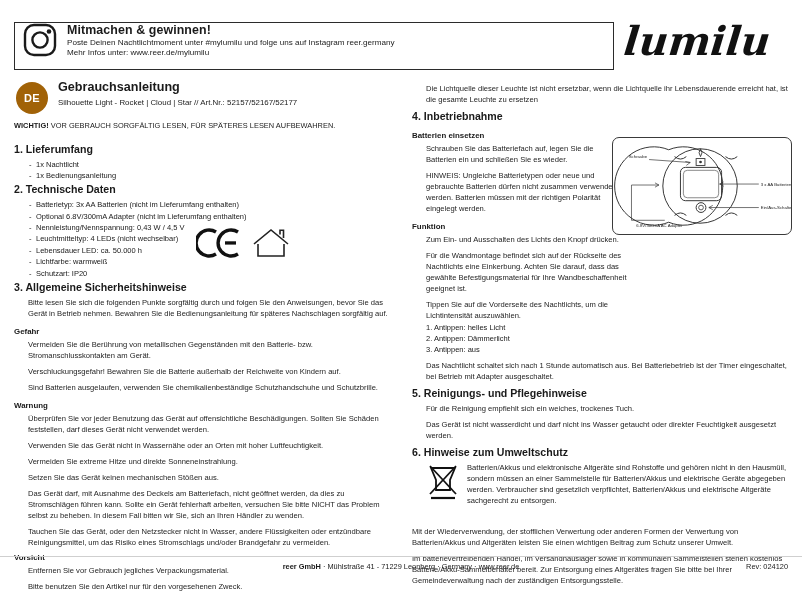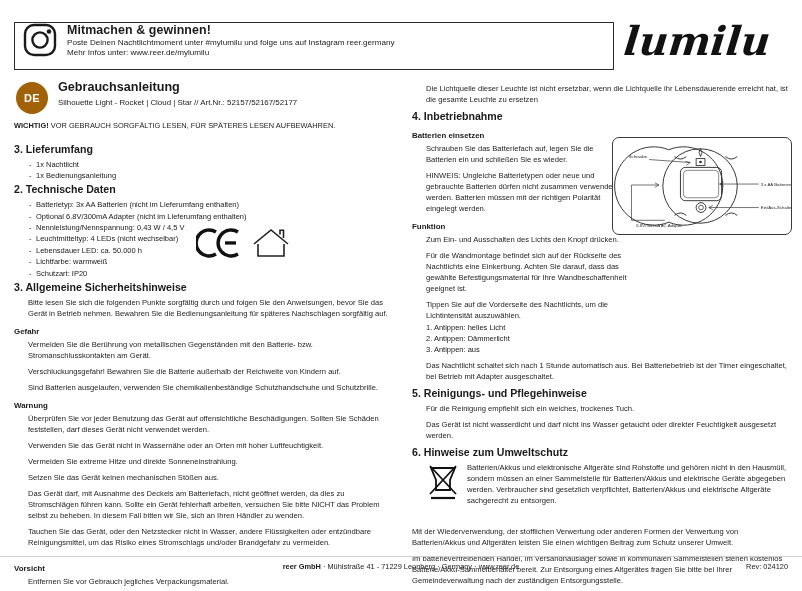--- a/index.html
+++ b/index.html
@@ -45,21 +45,21 @@
   
   .col{position:absolute;top:143px;width:376px;}
   .col-left{left:14px;}
   .col-right{left:412px;top:83px;}
 
   h2.sec{
     font-size:10.6px;font-weight:bold;margin:0 0 3px 0;line-height:1.2;
   }
   .sec-gap{margin-top:11px;}
   h3.sub{font-size:7.9px;font-weight:bold;margin:8px 0 3px 0;}
-  h3.sub.tight{margin-top:16px;}
+  h3.sub.tight{margin-top:5px;}
   p.t{font-size:7.6px;line-height:1.45;margin:0 0 5px 0;color:#1d1d1d;}
   p.t.ind{margin-left:14px;}
   ul.bl{list-style:none;margin:0 0 2px 0;padding:0 0 0 22px;}
   ul.bl li{font-size:7.5px;line-height:1.52;position:relative;}
   ul.bl li:before{content:"-";position:absolute;left:-7px;}
   ol.steps{list-style:none;margin:0 0 5px 0;padding:0 0 0 14px;}
   ol.steps li{font-size:7.5px;line-height:1.5;}
 
   .marks{position:absolute;left:196px;top:227px;display:flex;align-items:center;gap:9px;}
 
@@ -119,21 +119,21 @@
       <div class="doc-sub">Silhouette Light - Rocket | Cloud | Star // Art.Nr.: 52157/52167/52177</div>
     </div>
   </div>
 
   <div class="important">
     <b>WICHTIG!</b><span> VOR GEBRAUCH SORGFÄLTIG LESEN, FÜR SPÄTERES LESEN AUFBEWAHREN.</span>
   </div>
 
   <div class="col col-left">
 
-    <h2 class="sec">3. Lieferumfang</h2>
+    <h2 class="sec">1. Lieferumfang</h2>
     <ul class="bl">
       <li>1x Nachtlicht</li>
       <li>1x Bedienungsanleitung</li>
     </ul>
 
     <h2 class="sec sec-gap">2. Technische Daten</h2>
     <ul class="bl">
       <li>Batterietyp: 3x AA Batterien (nicht im Lieferumfang enthalten)</li>
       <li>Optional 6.8V/300mA Adapter (nicht im Lieferumfang enthalten)</li>
       <li>Nennleistung/Nennspannung: 0,43 W / 4,5 V</li>

